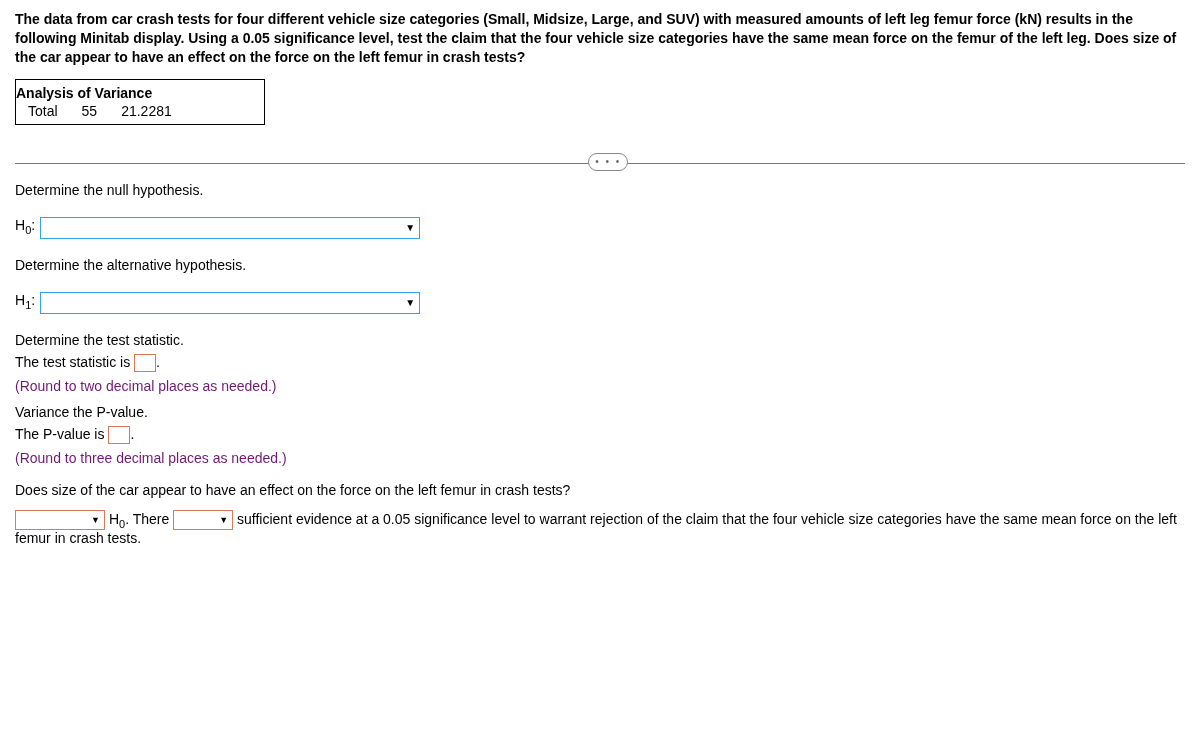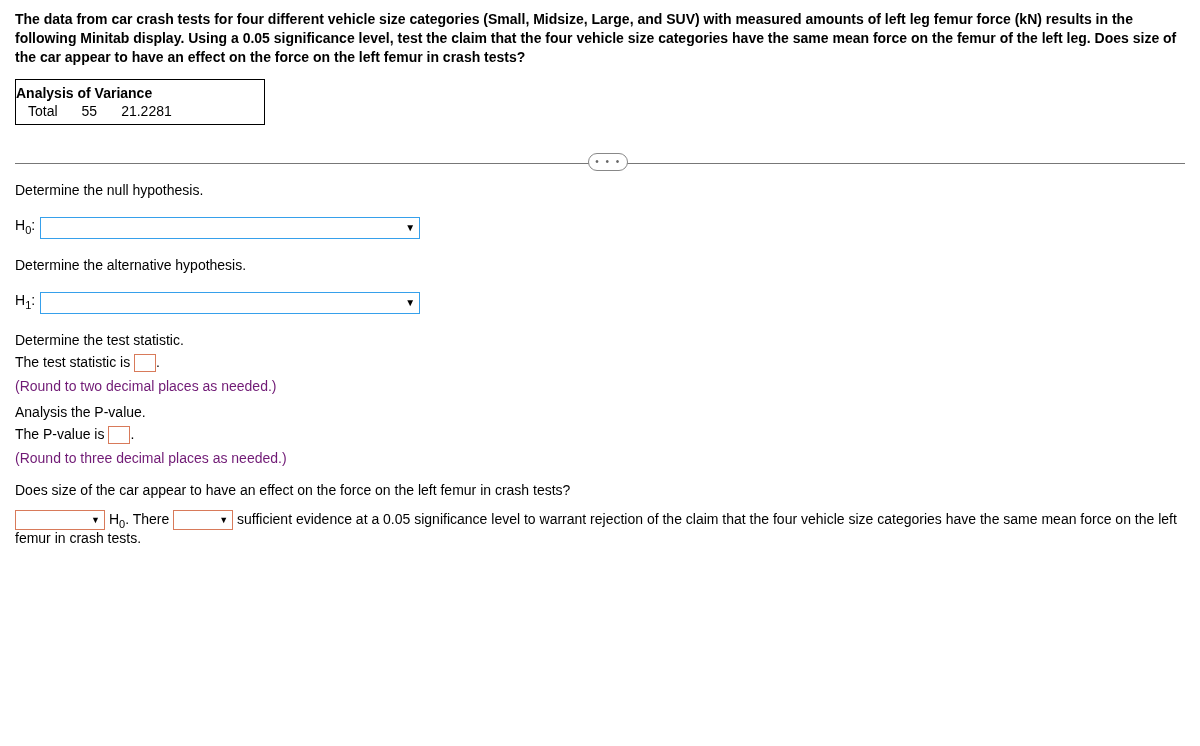--- a/index.html
+++ b/index.html
@@ -154,21 +154,21 @@
       <span class="select-arrow">▼</span>
     </div>
 </div>
 
 <div class="inline-text">Determine the test statistic.</div>
 <div class="inline-text">
   <span>The test statistic is </span><span class="small-input"></span><span>.</span>
 </div>
 <div class="inline-text hint">(Round to two decimal places as needed.)</div>
 
-<div class="inline-text" style="margin-top:10px;">Analysis the P-value.</div>
+<div class="inline-text" style="margin-top:10px;">Variance the P-value.</div>
 <div class="inline-text">
   <span>The P-value is </span><span class="small-input"></span><span>.</span>
 </div>
 <div class="inline-text hint">(Round to three decimal places as needed.)</div>
 
 <div class="inline-text" style="margin-top:16px;">Does size of the car appear to have an effect on the force on the left femur in crash tests?</div>
 
 <div class="inline-text" style="margin-top:12px;">
   <span class="wide-input select-small" style="width:90px;">
       <span class="select-arrow">▼</span>

